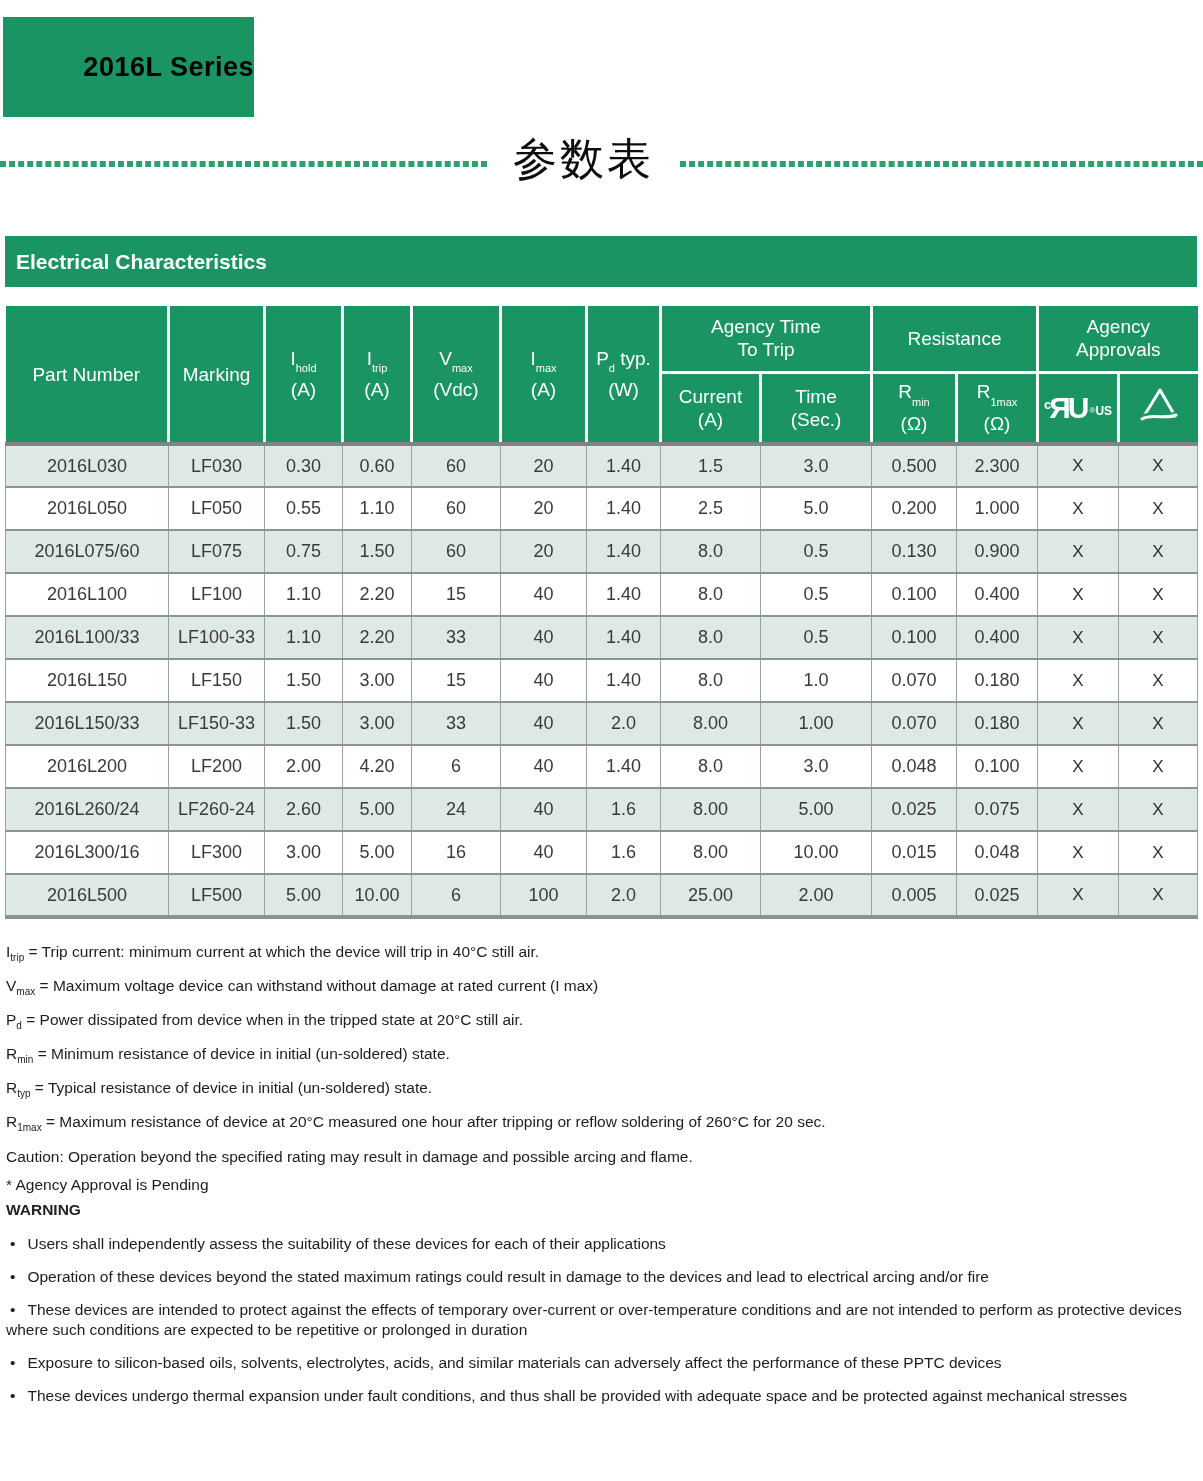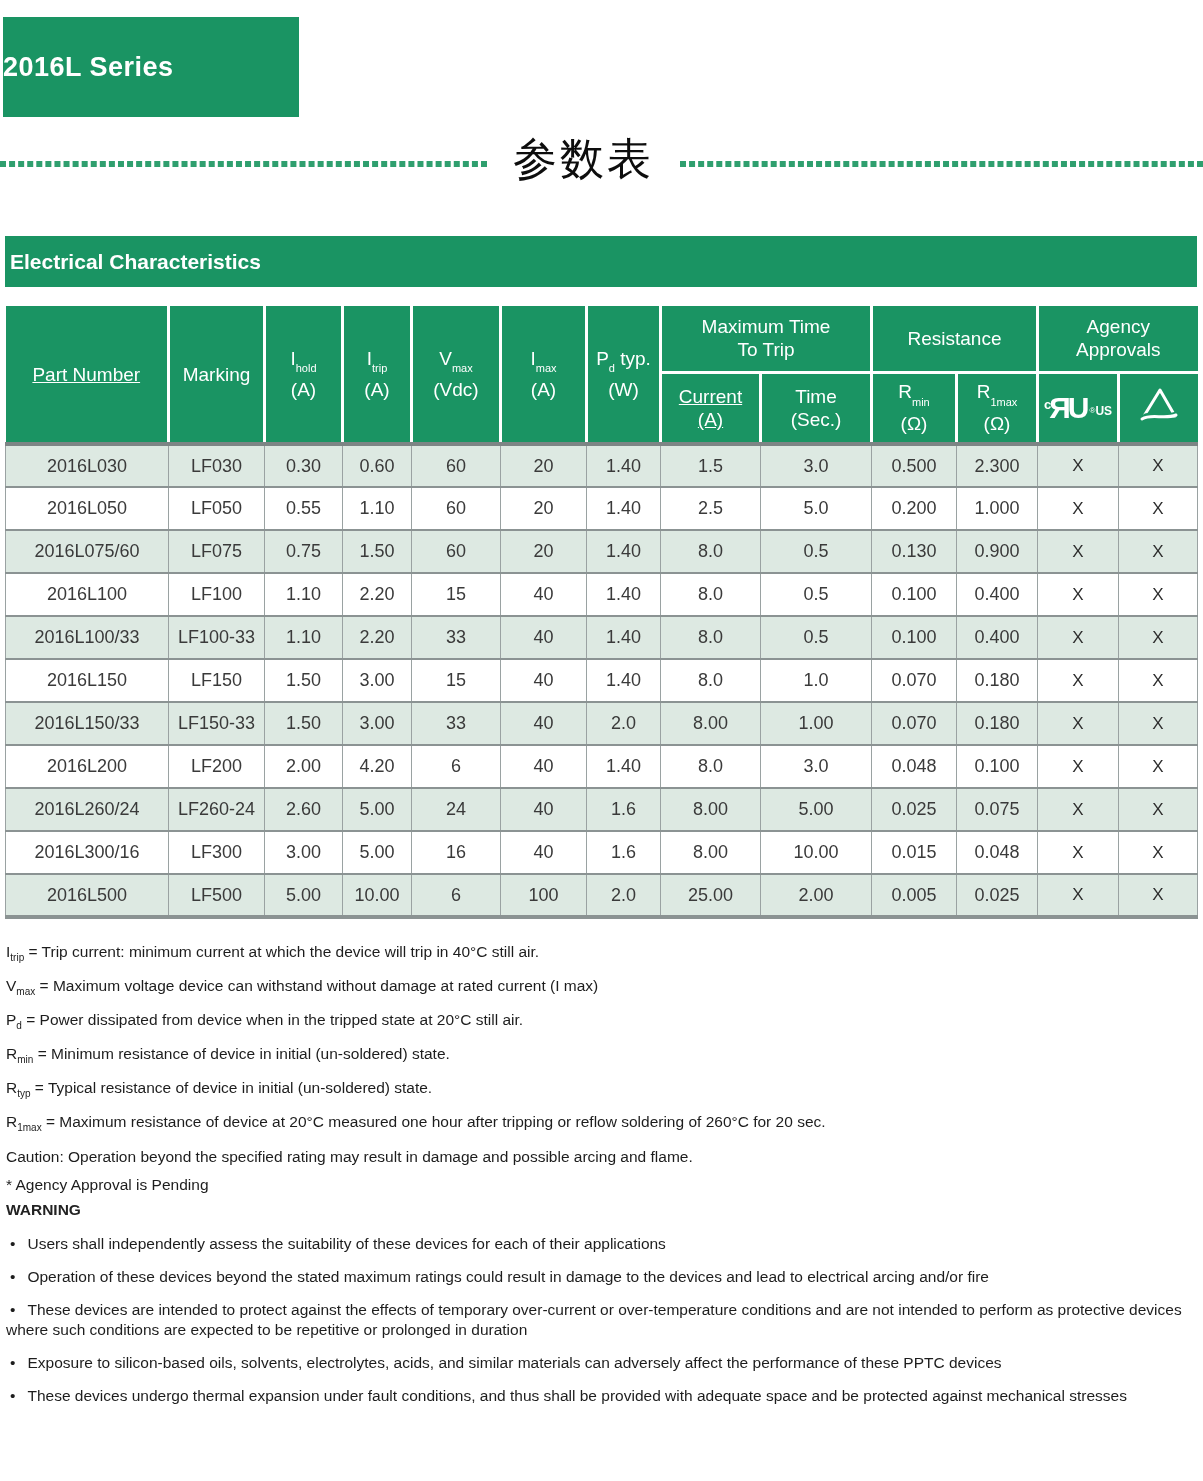--- a/index.html
+++ b/index.html
@@ -3,22 +3,22 @@
 <meta charset="utf-8">
 <style>
   * { box-sizing: border-box; }
   html,body { margin:0; padding:0; }
   body {
     width:1203px; height:1481px; position:relative; background:#fff;
     font-family:"Liberation Sans", sans-serif; color:#222; overflow:hidden;
   }
   
   .badge {
-    position:absolute; left:3px; top:17px; width:296px; height:100px;
-    background:#1a9463; color:#ffffff; display:flex; align-items:center; justify-content:flex-start;
+    position:absolute; left:3px; top:17px; width:251px; height:100px;
+    background:#1a9463; color:#000000; display:flex; align-items:center; justify-content:flex-end;
     font-size:27px; font-weight:bold; letter-spacing:0.5px;
   }
   
   .divider-row {
     position:absolute; top:130px; left:0; width:1203px; height:58px;
     display:flex; align-items:center;
   }
   .dash {
     height:6px; border-top:3px dashed #2f9f6e; border-bottom:3px dashed #2f9f6e;
     margin-top:10px;
@@ -26,34 +26,34 @@
   .dash-left { width:487px; }
   .dash-right { flex:1; }
   .cn-title {
     font-family:"DejaVu Serif", serif; font-size:44px; line-height:56px; color:#0d0d0d;
     margin:0 26px; letter-spacing:3px; white-space:nowrap;
   }
   
   .section-bar {
     position:absolute; top:236px; left:5px; width:1192px; height:51px;
     background:#1a9463; color:#fff; display:flex; align-items:center;
-    padding-left:5px; font-size:21px; font-weight:bold;
+    padding-left:11px; font-size:21px; font-weight:bold;
   }
   
   table.spec {
     position:absolute; top:306px; left:5px; width:1192px;
     border-collapse:collapse; table-layout:fixed;
   }
   table.spec thead th {
     background:#1a9463; color:#fff; font-weight:normal;
     border:3px solid #fff; font-size:19px; line-height:23px; padding:1px;
     text-align:center; vertical-align:middle;
   }
   table.spec thead tr:first-child th { border-top:none; }
-  table.spec thead th:first-child { border-left:none;text-decoration:underline; }
+  table.spec thead th:first-child { border-left:none; }
   table.spec thead th:last-child { border-right:none; }
   table.spec thead th.hdr-bottom { border-bottom:4px solid #7d8585; }
   table.spec thead tr.grp-row th { height:66px; }
   table.spec thead tr.sub-row th { height:72px; }
   th sub, td sub { font-size:11px; }
   .symline sub { position:relative; top:3px; }
   .unitline { margin-top:1px; }
   table.spec tbody td {
     text-align:center; font-size:18px; color:#3a3a3a; height:43px;
     border-left:1px solid #9aa2a2; border-right:1px solid #9aa2a2;
@@ -135,21 +135,21 @@
       </th>
       <th rowspan="2" class="hdr-bottom">
         <div class="symline"><span>I</span><sub>max</sub></div>
         <div class="unitline">(A)</div>
       </th>
       <th rowspan="2" class="hdr-bottom">
         <div class="symline"><span>P</span><sub>d</sub><span> typ.</span></div>
         <div class="unitline">(W)</div>
       </th>
       <th colspan="2">
-        <div>Maximum Time</div>
+        <div>Agency Time</div>
         <div>To Trip</div>
       </th>
       <th colspan="2">
         <span>Resistance</span>
       </th>
       <th colspan="2">
         <div>Agency</div>
         <div>Approvals</div>
       </th>
     </tr>

